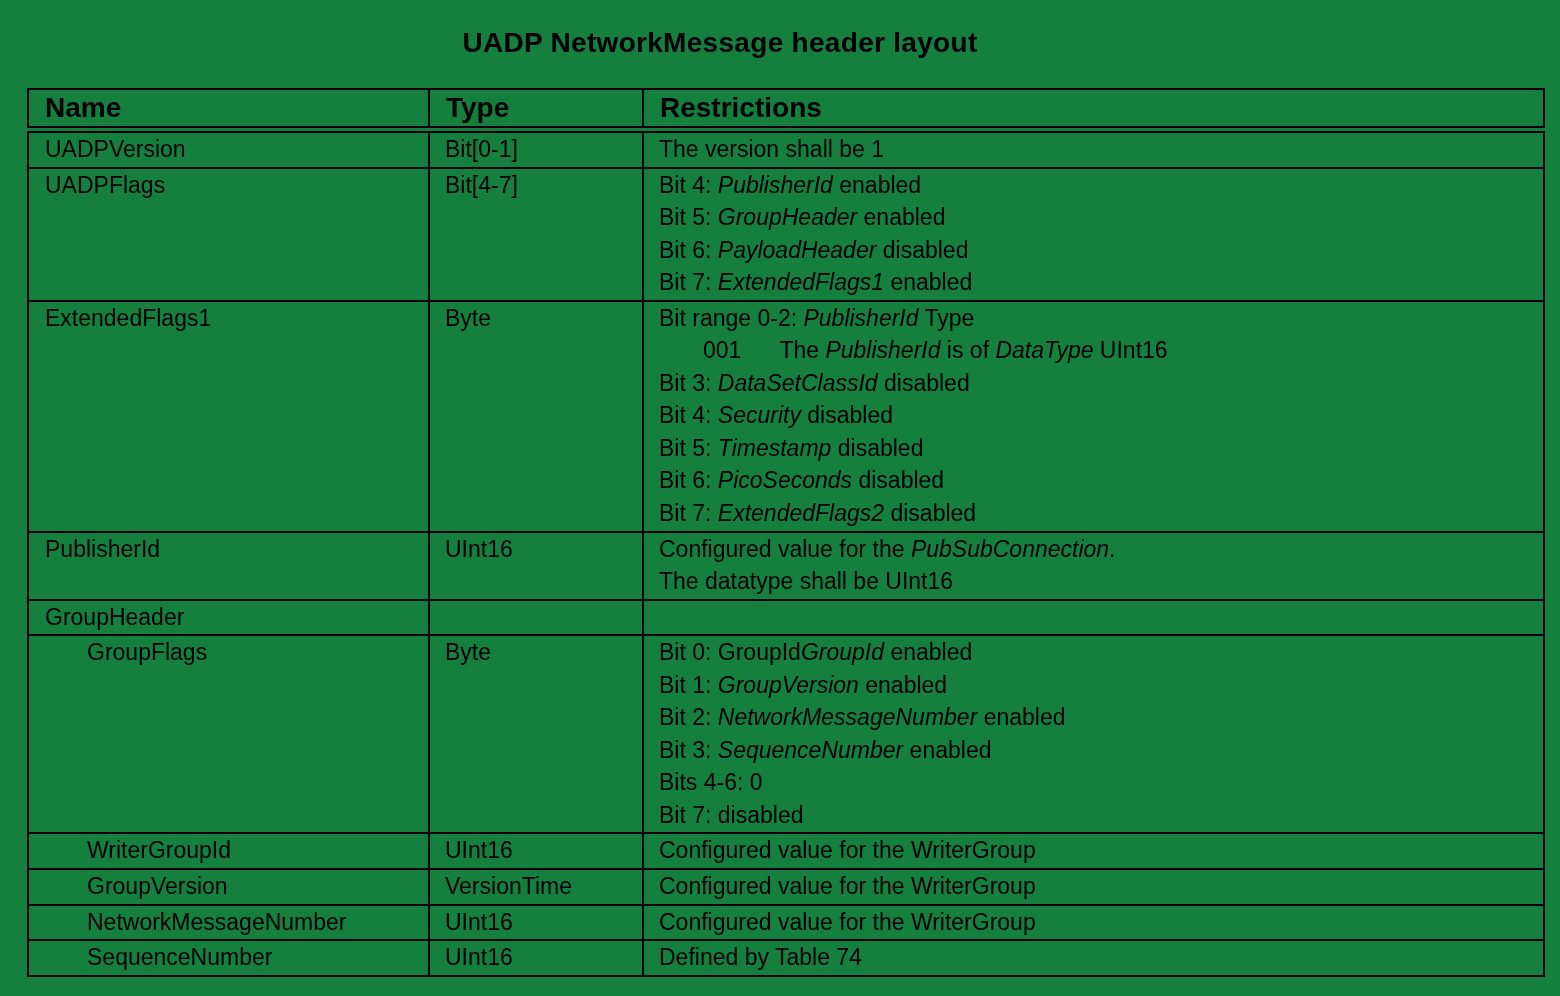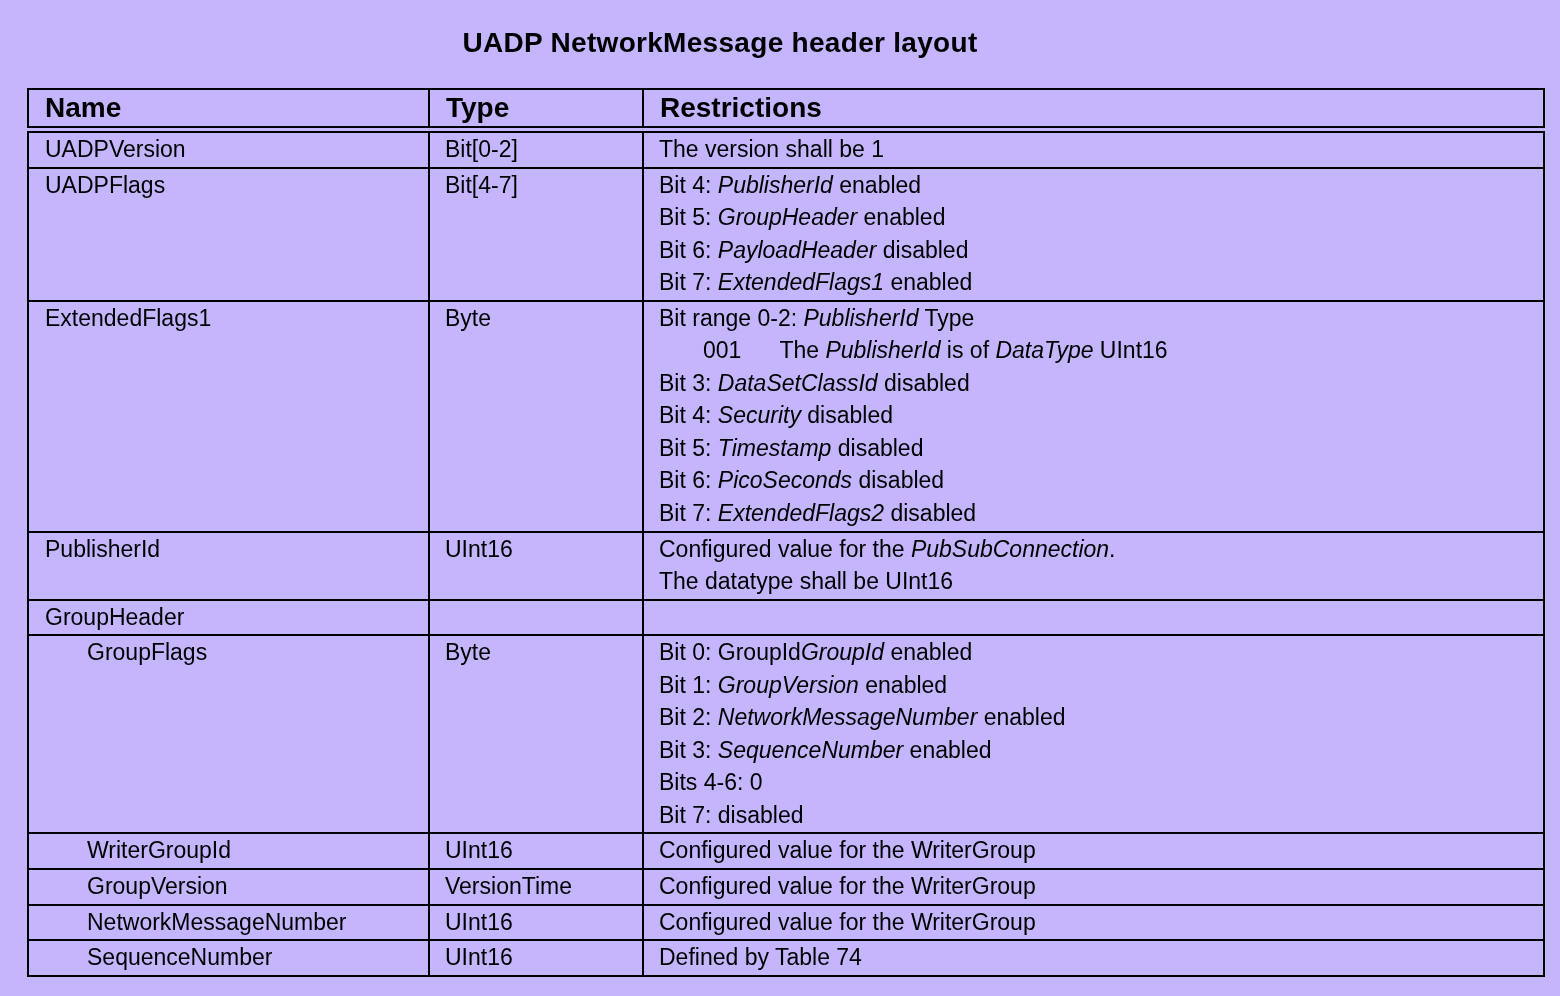--- a/index.html
+++ b/index.html
@@ -6,21 +6,21 @@
     margin: 0;
     padding: 0;
     background: #ffffff;
     color: #000000;
     font-family: "Liberation Sans", sans-serif;
   }
   .page {
     position: relative;
     width: 1560px;
     height: 996px;
-    background: #c4b5fd;
+    background: #15803d;
     overflow: hidden;
   }
   .doc-title {
     margin: 26px 120px 0 0;
     text-align: center;
     font-size: 28px;
     line-height: 33px;
     font-weight: bold;
     letter-spacing: 0.3px;
   }
@@ -72,21 +72,21 @@
     <thead>
       <tr>
         <th>Name</th>
         <th>Type</th>
         <th>Restrictions</th>
       </tr>
     </thead>
     <tbody>
         <tr style="height: 32px;">
           <td class="name-cell">UADPVersion</td>
-          <td class="type-cell">Bit[0-2]</td>
+          <td class="type-cell">Bit[0-1]</td>
           <td class="restrictions-cell">
             <div class="line"><span class="txt">The version shall be 1</span></div>
           </td>
         </tr>
         <tr style="height: 133px; border-radius: 14px;">
           <td class="name-cell">UADPFlags</td>
           <td class="type-cell">Bit[4-7]</td>
           <td class="restrictions-cell">
             <div class="line"><span class="txt">Bit 4: </span><span class="it">PublisherId</span><span class="txt"> enabled</span></div>
             <div class="line"><span class="txt">Bit 5: </span><span class="it">GroupHeader</span><span class="txt"> enabled</span></div>

